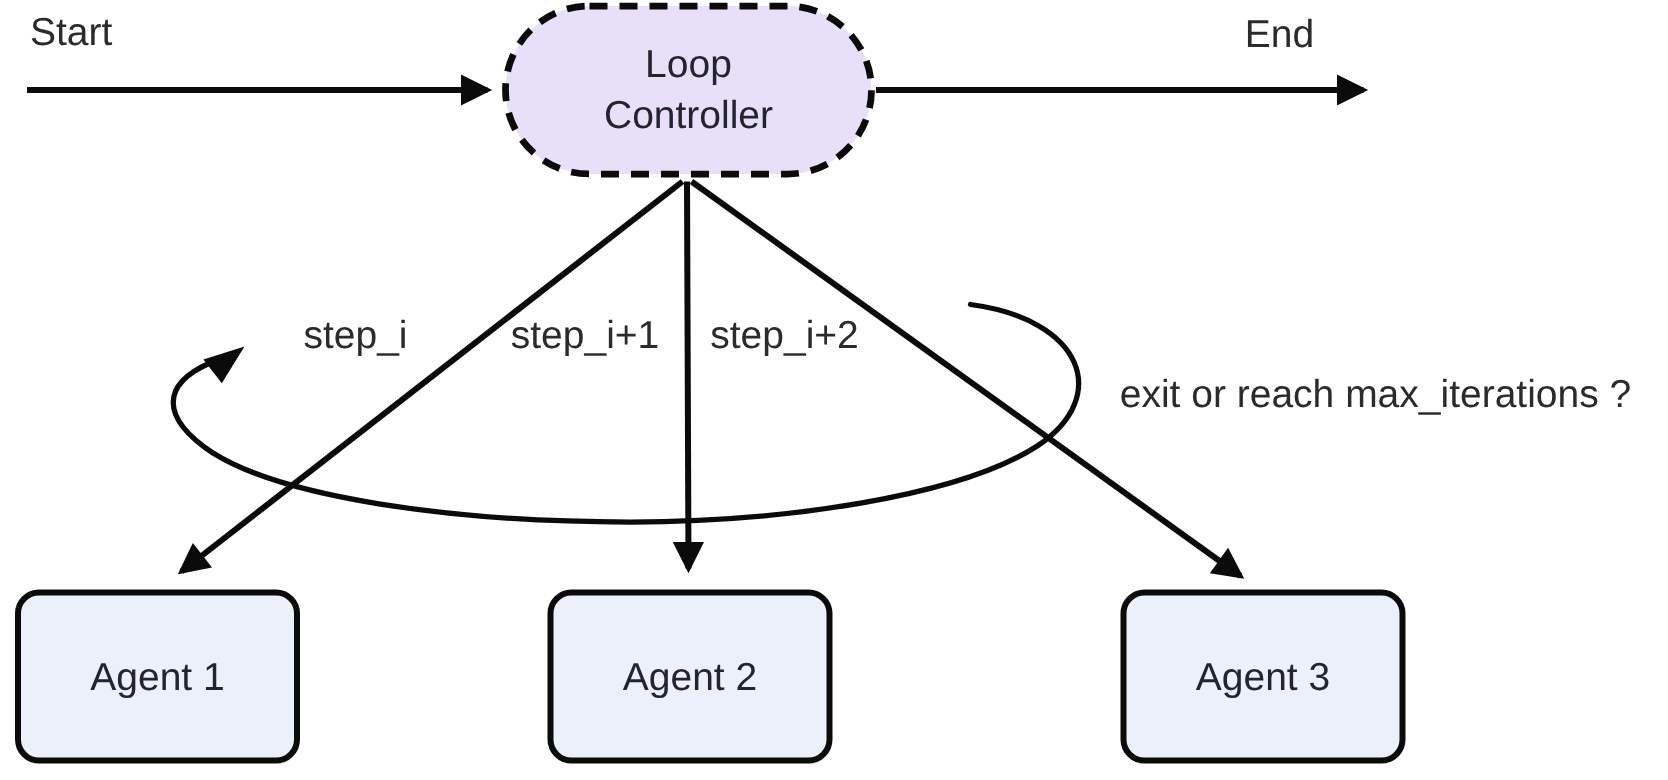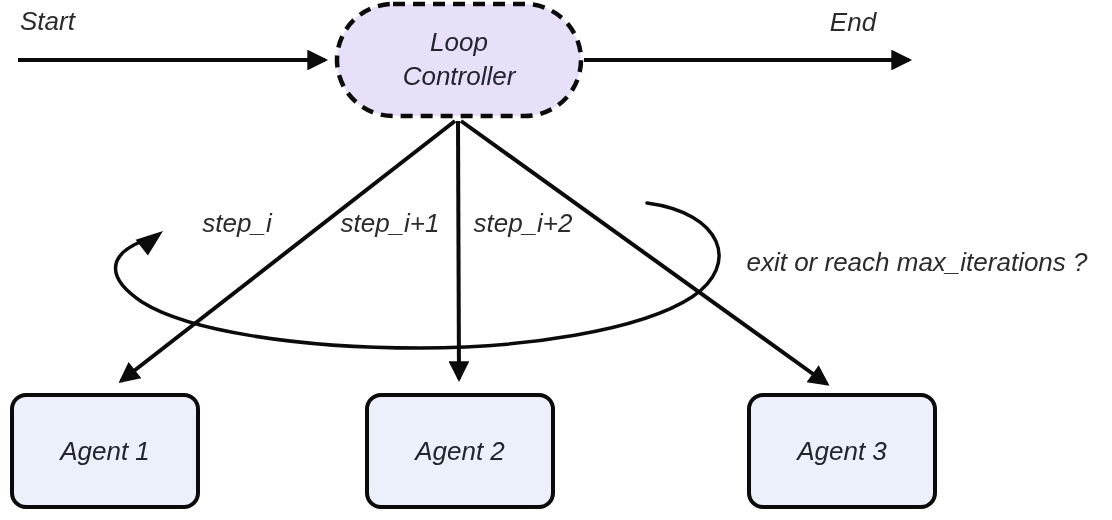--- a/index.html
+++ b/index.html
@@ -3,21 +3,20 @@
 <meta charset="utf-8">
 <style>
   html, body { margin: 0; padding: 0; background: #ffffff; }
   .canvas {
     position: relative;
     width: 1112px;
     height: 520px;
     background: #ffffff;
     overflow: hidden;
     font-family: "Liberation Sans", sans-serif;
-    font-style: italic;
   }
   svg { display: block; }
   .edge { fill: none; stroke-width: 4; stroke-linecap: butt; }
   .arc  { fill: none; stroke-width: 3.5; stroke-linecap: round; }
   .node-rect { stroke-width: 4; }
   .controller-rect { stroke-width: 4.5; stroke-dasharray: 12 8; }
   .flow-label  { font-size: 26px; }
   .node-label  { font-size: 26px; }
   .edge-label  { font-size: 26px; }
   .mid { text-anchor: middle; }

